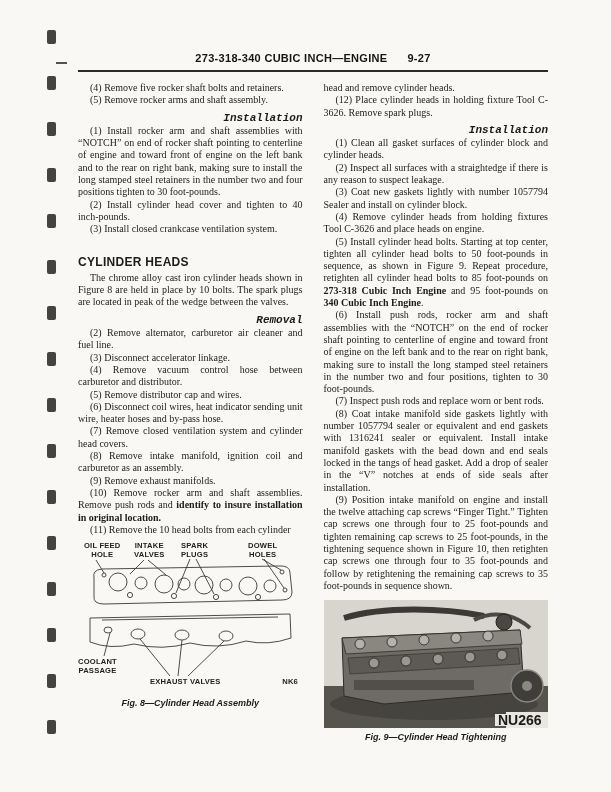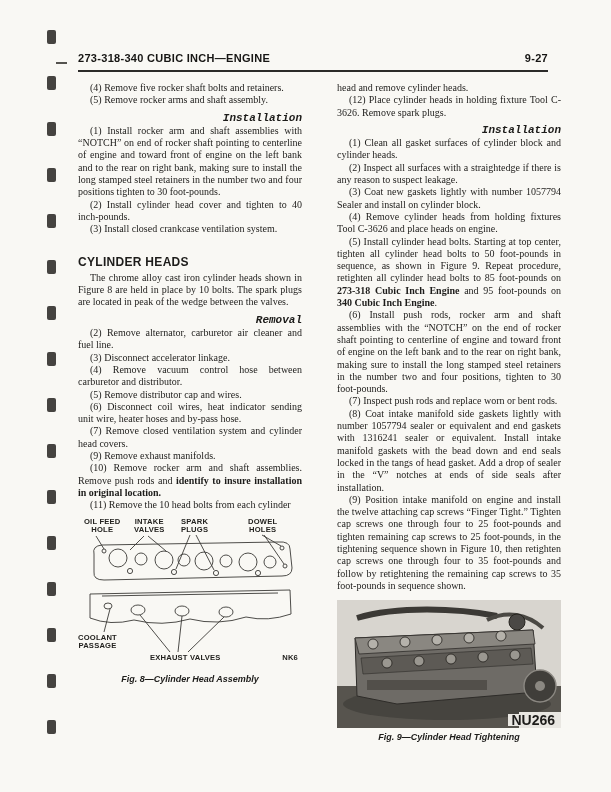--- a/index.html
+++ b/index.html
@@ -9,26 +9,26 @@
     background:#f9f8f4; overflow:hidden;
     font-family:"Liberation Serif", serif; color:#1d1c1a;
   }
   .hole {
     position:absolute; left:47px; width:9px; height:14px;
     background:#454340; border-radius:2px;
   }
   .header-tick { position:absolute; top:62px; left:56px; width:11px; height:2px; background:#55534f; }
   .page-header {
     position:absolute; top:52px; left:78px; width:470px;
-    display:flex; justify-content:space-between; gap:20px;
+    display:flex; justify-content:center; gap:20px;
     font-family:"Liberation Sans", sans-serif; font-weight:bold;
     font-size:11px; letter-spacing:0.3px; color:#161513;
   }
   .header-rule { position:absolute; top:70px; left:78px; width:470px; height:2px; background:#2c2b29; }
-  .columns { position:absolute; top:82px; left:78px; width:470px; display:flex; gap:35px; }
+  .columns { position:absolute; top:82px; left:78px; width:470px; display:flex; gap:21px; }
   .col { width:224.5px; font-size:10px; line-height:12.3px; text-align:justify; }
   .col p.li { text-indent:12px; }
   .col p.cont { text-indent:0; }
   .subhead {
     font-family:Liberation Mono, monospace; font-weight:bold; font-style:italic;
     font-size:11px; margin:5px 0 1px; text-align:right;
   }
   .section-head {
     font-family:"Liberation Sans", sans-serif; font-weight:bold;
     font-size:12px; letter-spacing:0.3px; margin:20px 0 4px; text-align:left;
@@ -102,20 +102,21 @@
       <h2 class="section-head">CYLINDER HEADS</h2>
       <p class="li">The chrome alloy cast iron cylinder heads shown in Figure 8 are held in place by 10 bolts. The spark plugs are located in peak of the wedge between the valves.</p>
 
       <h3 class="subhead">Removal</h3>
       <p class="li">(2) Remove alternator, carburetor air cleaner and fuel line.</p>
       <p class="li">(3) Disconnect accelerator linkage.</p>
       <p class="li">(4) Remove vacuum control hose between carburetor and distributor.</p>
       <p class="li">(5) Remove distributor cap and wires.</p>
       <p class="li">(6) Disconnect coil wires, heat indicator sending unit wire, heater hoses and by-pass hose.</p>
       <p class="li">(7) Remove closed ventilation system and cylinder head covers.</p>
+      <p class="li">(8) Remove intake manifold, ignition coil and carburetor as an assembly.</p>
       <p class="li">(9) Remove exhaust manifolds.</p>
       <p class="li"><span>(10) Remove rocker arm and shaft assemblies. Remove push rods and </span><b>identify to insure installation in original location.</b></p>
       <p class="li">(11) Remove the 10 head bolts from each cylinder</p>
 
       <figure class="fig8-block">
         <div class="fig8">
           <svg width="224" height="152" viewBox="0 0 224 152">
             <g fill="none" stroke="#3a3936" stroke-width="0.9">
 
               <path d="M16,36 Q14,28 24,27 L200,24 Q212,23 212,31 L214,50 Q214,58 204,58 L26,62 Q15,62 16,54 Z"></path>

